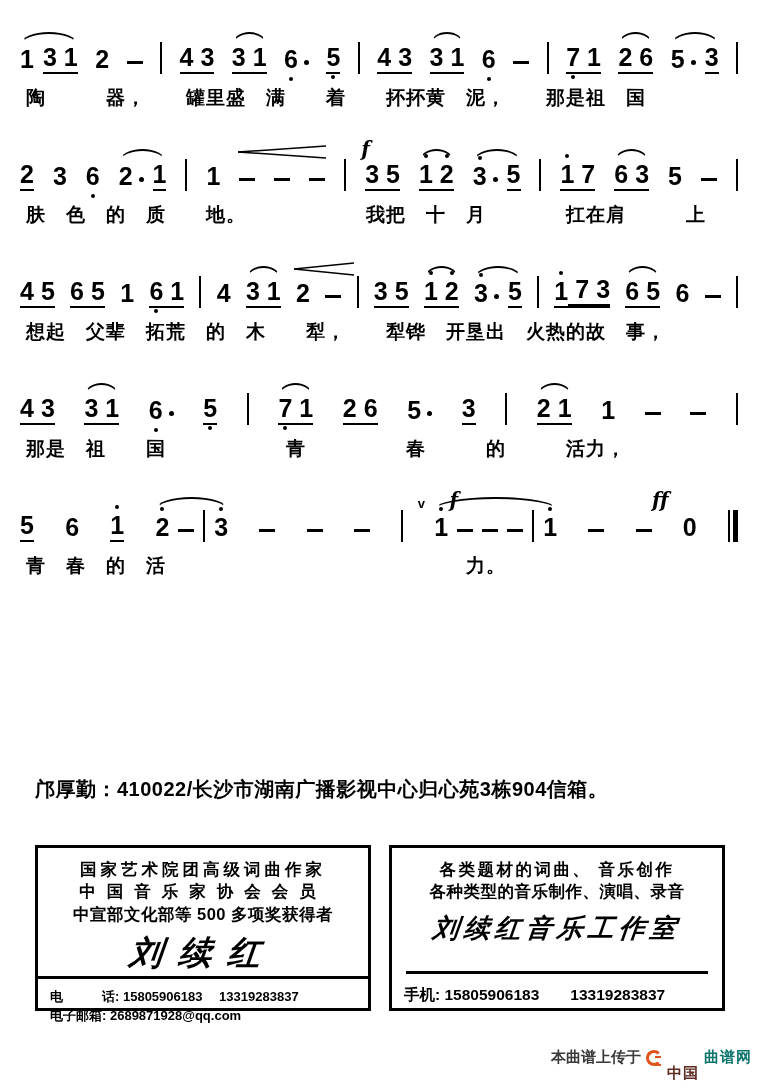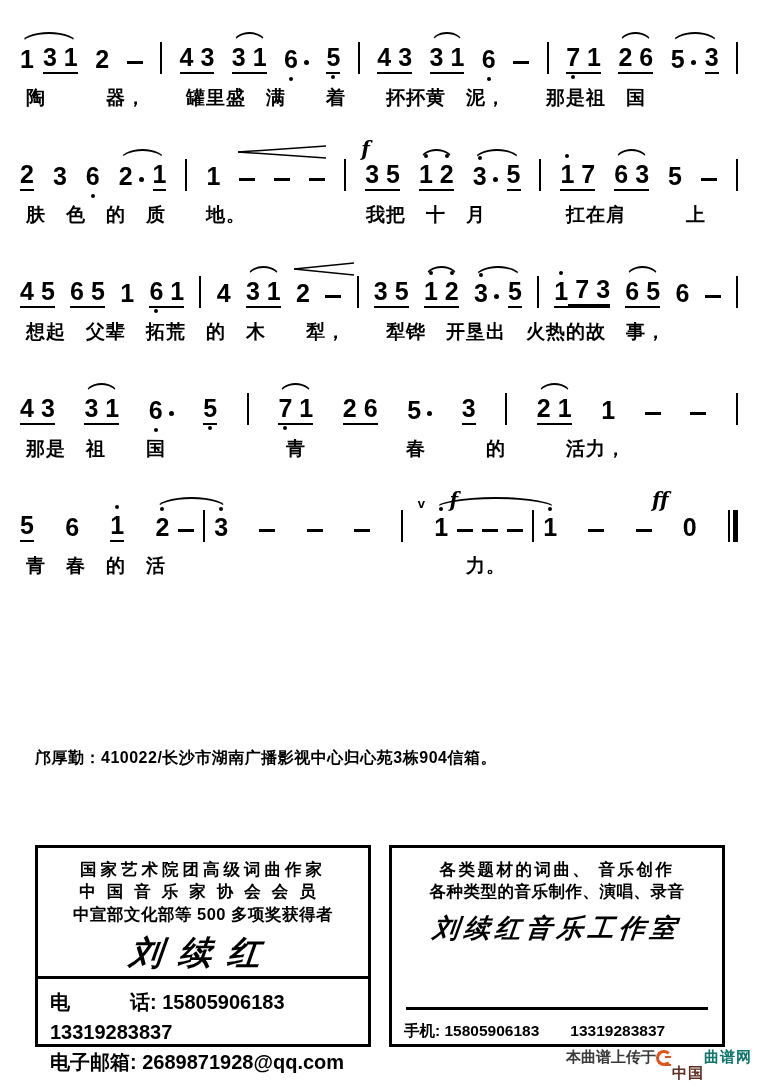--- a/index.html
+++ b/index.html
@@ -30,39 +30,39 @@
   .ch.lo::after{content:'';position:absolute;bottom:-9px;left:50%;transform:translateX(-50%);
         width:4px;height:4px;border-radius:50%;background:#000;}
   .aug{display:inline-block;margin-left:6px;margin-bottom:7px;width:5px;height:5px;border-radius:50%;background:#000;}
   .dash{display:inline-block;width:16px;height:3px;background:#000;margin-bottom:10px;}
   .rest0{font-weight:700;font-size:25px;line-height:1;padding-bottom:2px;}
   .bar{width:2px;height:32px;background:#000;}
   .barfinal{width:10px;height:32px;position:relative;}
   .barfinal::before{content:'';position:absolute;left:0;top:0;bottom:0;width:2px;background:#000;}
   .barfinal::after{content:'';position:absolute;right:0;top:0;bottom:0;width:5px;background:#000;}
   .lyrics{margin:11px 6px 0 6px;font-size:19px;font-weight:700;white-space:pre;letter-spacing:1px;}
-  .address{position:absolute;left:35px;top:748px;font-size:16px;font-weight:700;letter-spacing:.5px;}
+  .address{position:absolute;left:35px;top:776px;font-size:20px;font-weight:700;letter-spacing:.5px;}
   .boxes{position:absolute;left:35px;top:845px;right:33px;display:flex;gap:18px;}
-  .bx{border:3px solid #000;flex:1;height:202px;box-sizing:border-box;display:flex;flex-direction:column;}
+  .bx{border:3px solid #000;flex:1;height:166px;box-sizing:border-box;display:flex;flex-direction:column;}
   .bx .toppart{flex:1;display:flex;flex-direction:column;justify-content:flex-start;padding-top:10px;}
   .bx-line{text-align:center;font-weight:700;font-size:16.5px;line-height:1.35;}
   .ls1{letter-spacing:4px;}
   .ls2{letter-spacing:11px;}
   .ls3{letter-spacing:.5px;}
   .ls4{letter-spacing:2.5px;}
   .ls5{letter-spacing:.5px;}
   .caliname{text-align:center;font-family:"DejaVu Serif",serif;font-style:italic;font-weight:700;
         font-size:33px;letter-spacing:16px;margin-top:6px;transform:skewX(-6deg);}
   .caliname2{text-align:center;font-family:"DejaVu Serif",serif;font-style:italic;font-weight:700;
         font-size:26px;letter-spacing:5px;margin-top:8px;transform:skewX(-6deg);}
   .bx-div{border-top:3px solid #000;}
   .bx-div-inset{height:3px;background:#000;margin:8px 14px 6px 14px;}
-  .contact{padding:8px 12px 0 12px;font-weight:700;font-size:20px;line-height:1.5;}
+  .contact{padding:8px 12px 0 12px;font-weight:700;font-size:13px;line-height:1.5;}
   .contact2{padding:2px 12px 0 12px;font-weight:700;font-size:15.5px;line-height:1.7;}
-  .watermark{position:absolute;right:6px;bottom:6px;display:flex;align-items:center;
+  .watermark{position:absolute;right:6px;bottom:6px;display:flex;align-items:center;gap:5px;
         font-size:15px;font-weight:700;}
   .wm-prefix{color:#3a3a3a;}
   .wm-logo{width:16px;height:16px;border:3px solid #e0531f;border-right-color:transparent;
         border-radius:50%;box-sizing:border-box;position:relative;}
   .wm-logo::after{content:'';position:absolute;right:-2px;top:3px;width:6px;height:6px;
         border-top:2px solid #e0531f;border-bottom:2px solid #e0531f;}
   .wm-bold{color:#5e2d22;letter-spacing:1px;margin-top:32px;}
   .wm-light{color:#0f766e;letter-spacing:1px;}
 </style>
 </head>

